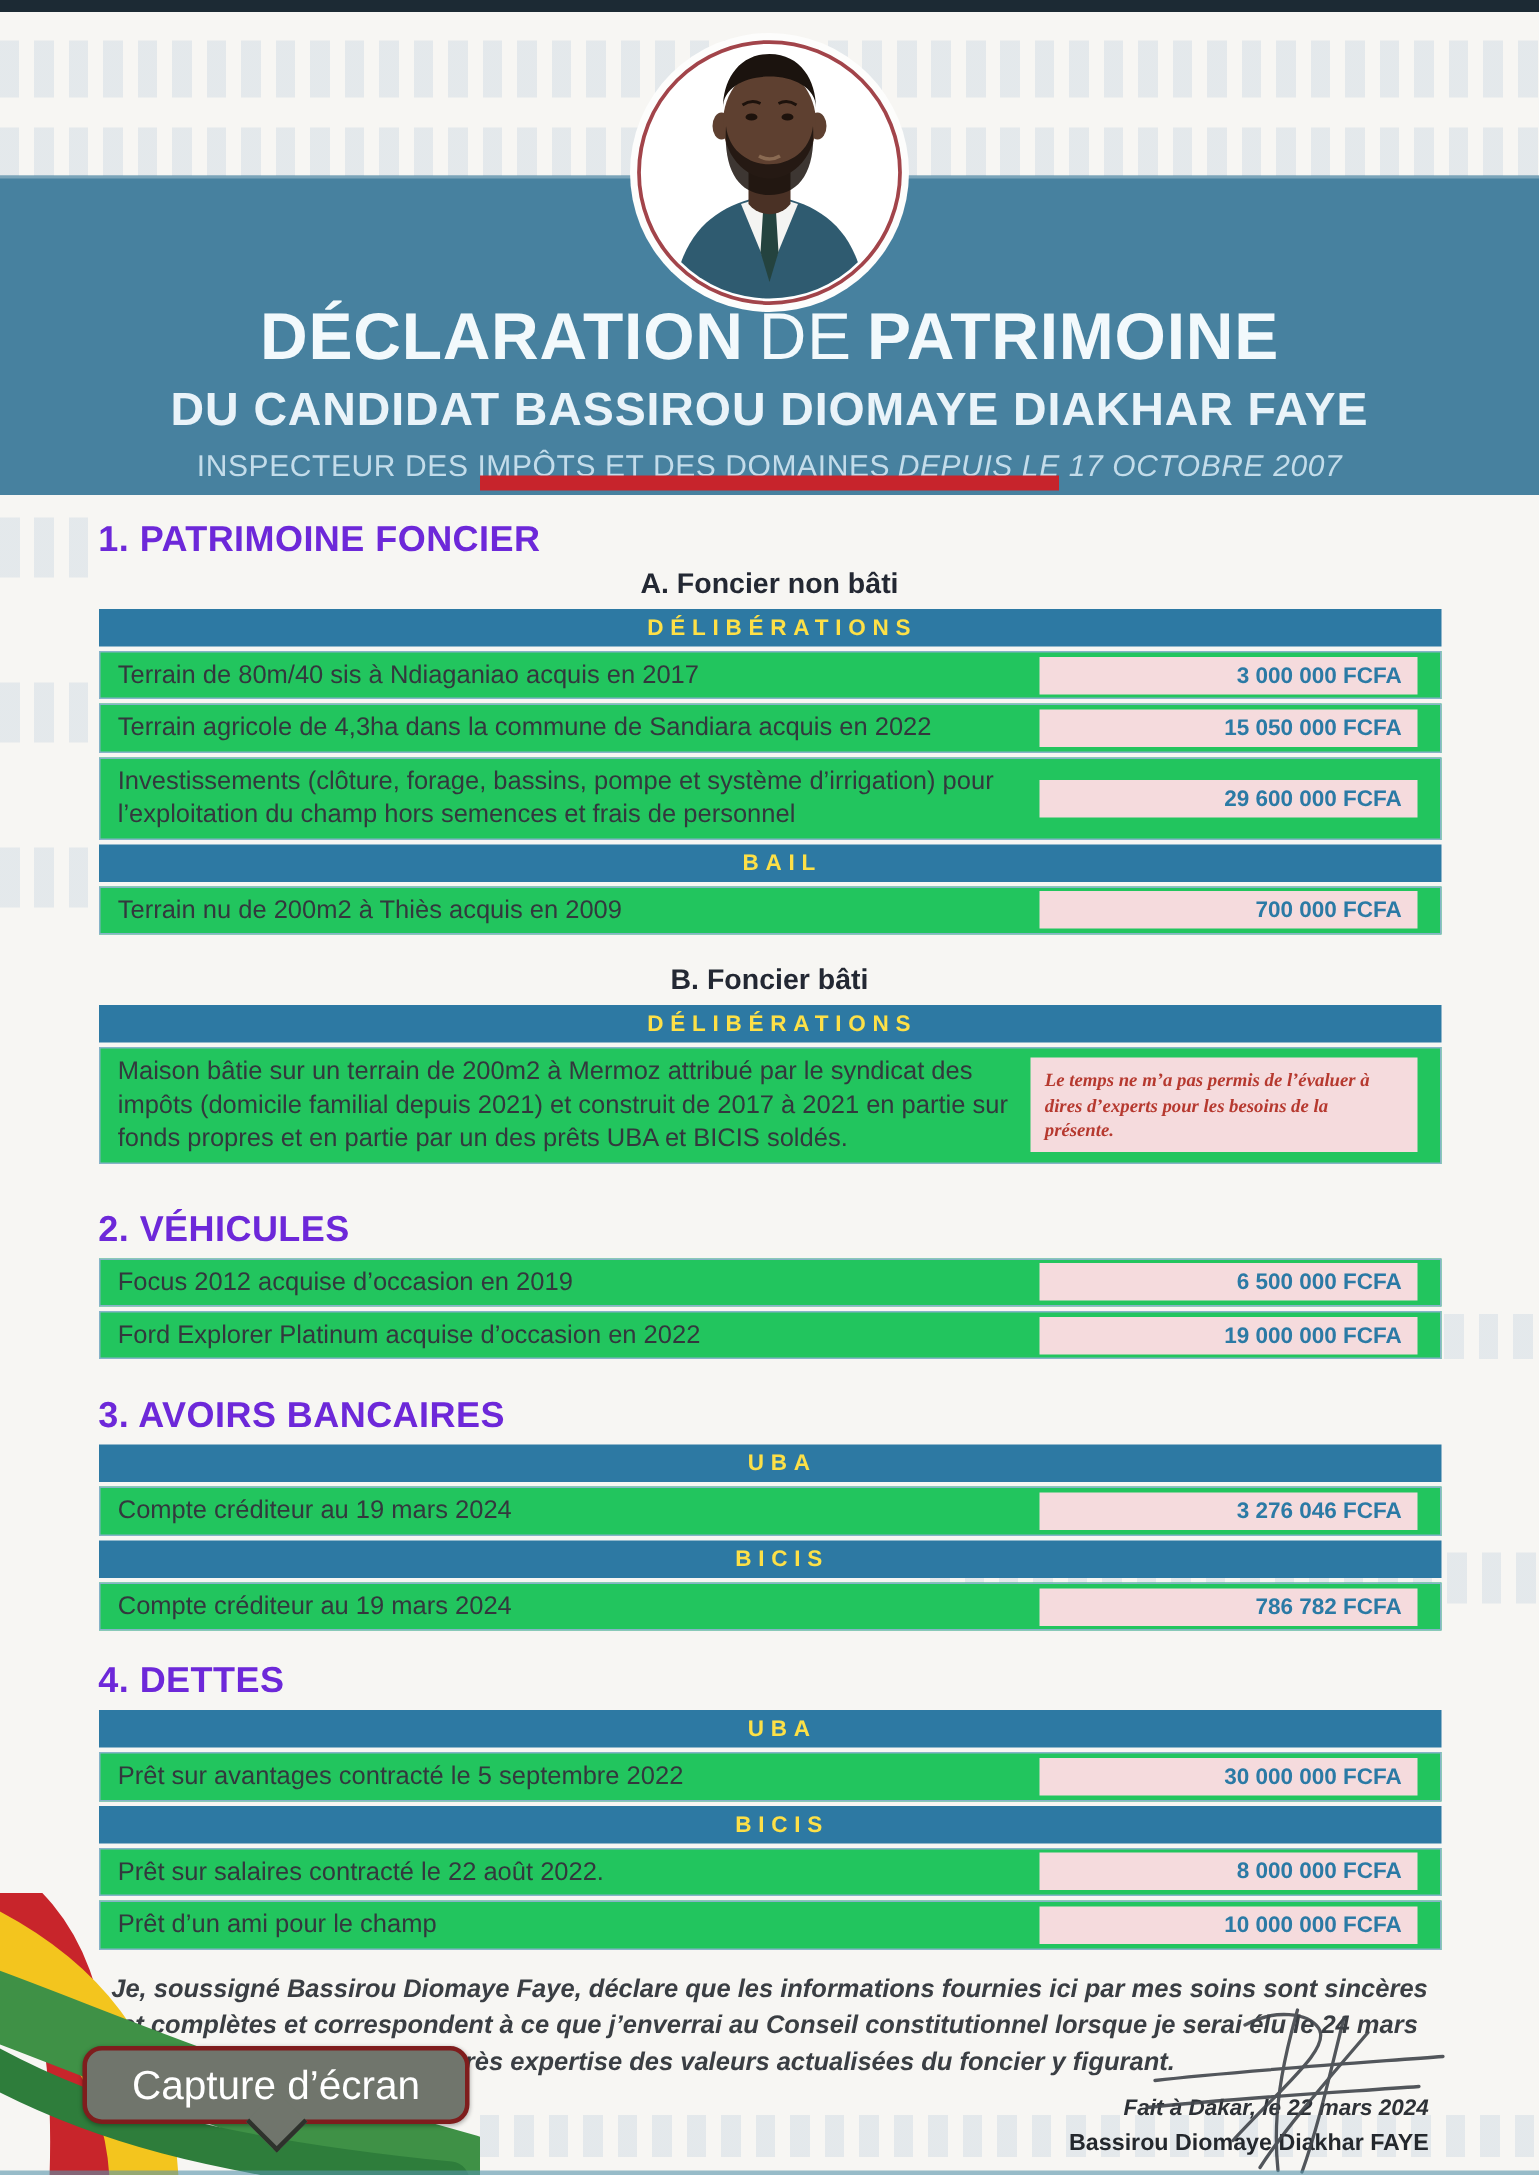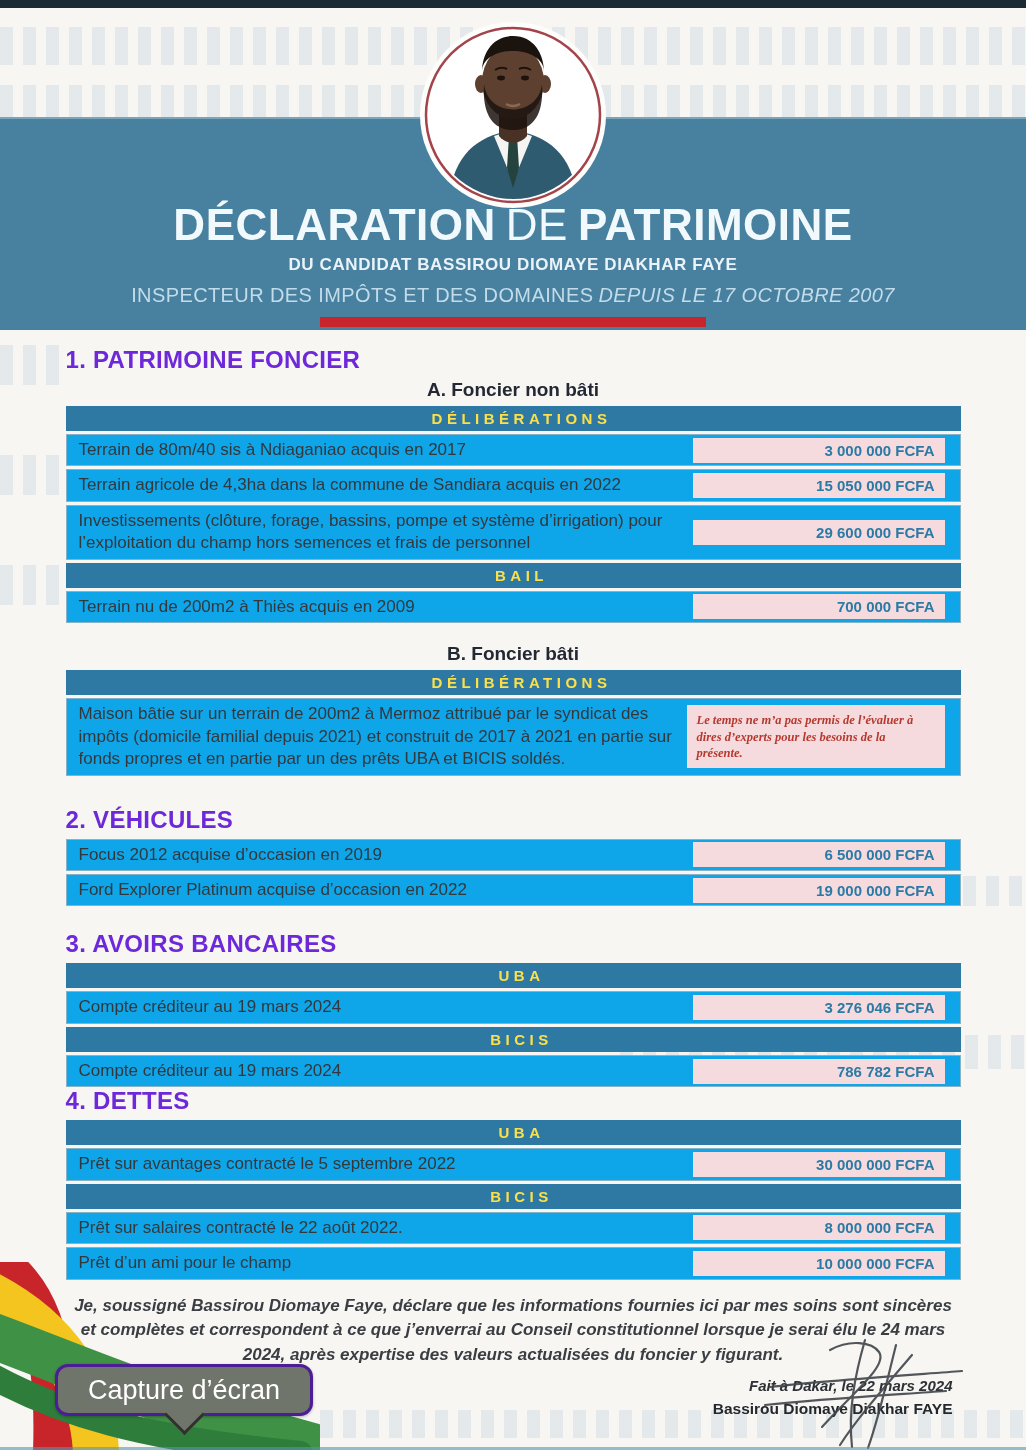--- a/index.html
+++ b/index.html
@@ -26,58 +26,58 @@
   .top-space{height:117px;}
   .blue-band{
     position:relative;z-index:1;height:213px;background:#47819f;text-align:center;
     box-shadow:inset 0 2px 0 rgba(255,255,255,.28);
   }
   .portrait{position:absolute;top:-97px;left:50%;transform:translateX(-50%);
     width:190px;height:190px;z-index:2;}
   .band-title{margin:0;padding-top:86px;font-size:44px;font-weight:800;
     color:#f2f9fc;letter-spacing:.5px;line-height:1;}
   .band-title .t-de{font-weight:300;margin:0 10px;}
-  .band-sub{margin-top:8px;font-size:17px;font-weight:700;color:#e9f3f9;letter-spacing:.6px;}
+  .band-sub{margin-top:8px;font-size:31px;font-weight:700;color:#e9f3f9;letter-spacing:.6px;}
   .band-tag{margin-top:9px;font-size:20px;color:#c3dcea;letter-spacing:.4px;}
   .band-tag .it{font-style:italic;margin-left:5px;}
   .red-bar{position:absolute;left:50%;transform:translateX(-50%);bottom:3px;
     width:386px;height:10px;background:#c7242c;}
 
   
   .content{position:relative;z-index:1;width:895px;margin:0 auto;}
   .sec-title{margin:16px 0 0;text-align:left;font-size:24px;font-weight:800;
     color:#6d28d9;letter-spacing:.3px;}
-  .mt30{margin-top:30px;} .mt24{margin-top:24px;} .mt14{margin-top:0;}
+  .mt30{margin-top:30px;} .mt24{margin-top:24px;} .mt14{margin-top:20px;}
   .sec-sub{margin:5px 0 0;text-align:center;font-size:19px;font-weight:700;color:#232833;}
   .sec-sub.subB{margin-top:20px;}
   .tbl{margin-top:5px;}
   .band-bar{height:25px;margin-top:3px;background:#2d79a3;color:#fde047;
     display:flex;align-items:center;justify-content:center;
     font-weight:700;font-size:15px;letter-spacing:4.5px;padding-left:17px;}
-  .row{display:flex;align-items:center;border:1px solid #86b3c8;background:#0ea5e9;
+  .row{display:flex;align-items:center;border:1px solid #86b3c8;background:#22c55e;
     margin-top:3px;min-height:29px;}
   .row-label{flex:1;padding:4px 10px 4px 12px;font-size:17px;color:#33383d;line-height:1.32;}
   .row-amount{width:232px;margin-right:15px;padding:4px 10px;background:#f5dbdd;
     color:#2b7aa5;font-weight:800;font-size:15px;text-align:right;white-space:nowrap;}
   .note-box{width:238px;margin:6px 15px 6px 0;padding:7px 10px;background:#f5dbdd;
     color:#b6392f;font-size:12.5px;font-style:italic;font-weight:600;line-height:1.3;font-family:Liberation Serif, serif;}
 
   .declaration{margin:14px auto 0;max-width:888px;text-align:center;
     font-size:17px;font-style:italic;font-weight:600;color:#3a3e43;line-height:1.45;}
   .dateline{margin-top:10px;padding-right:8px;text-align:right;
     font-size:15px;font-style:italic;font-weight:700;color:#2d3136;}
   .signname{margin-top:6px;padding-right:8px;text-align:right;
     font-size:15.5px;font-weight:700;color:#24282d;}
 
   .signature{position:absolute;left:760px;top:1335px;width:210px;height:115px;z-index:2;}
   .flag{position:absolute;left:0;top:1262px;width:320px;height:188px;z-index:3;}
 
   
   .tooltip{position:absolute;left:55px;top:1364px;width:252px;height:46px;z-index:4;
-    background:#70756c;border:3px solid #4c1d95;border-radius:13px;
+    background:#70756c;border:3px solid #7f1d1d;border-radius:13px;
     display:flex;align-items:center;justify-content:center;
     color:#fff;font-size:27px;box-shadow:0 1px 3px rgba(0,0,0,.3);}
   .tooltip::after{content:"";position:absolute;left:112px;bottom:-16px;width:26px;height:26px;
     background:#70756c;border-right:3px solid #2e322c;border-bottom:3px solid #2e322c;
     transform:rotate(45deg);}
   .bottom-edge{position:absolute;bottom:0;left:0;right:0;height:3px;
     background:rgba(86,148,172,.6);z-index:6;}
 </style>
 </head>
 <body>

